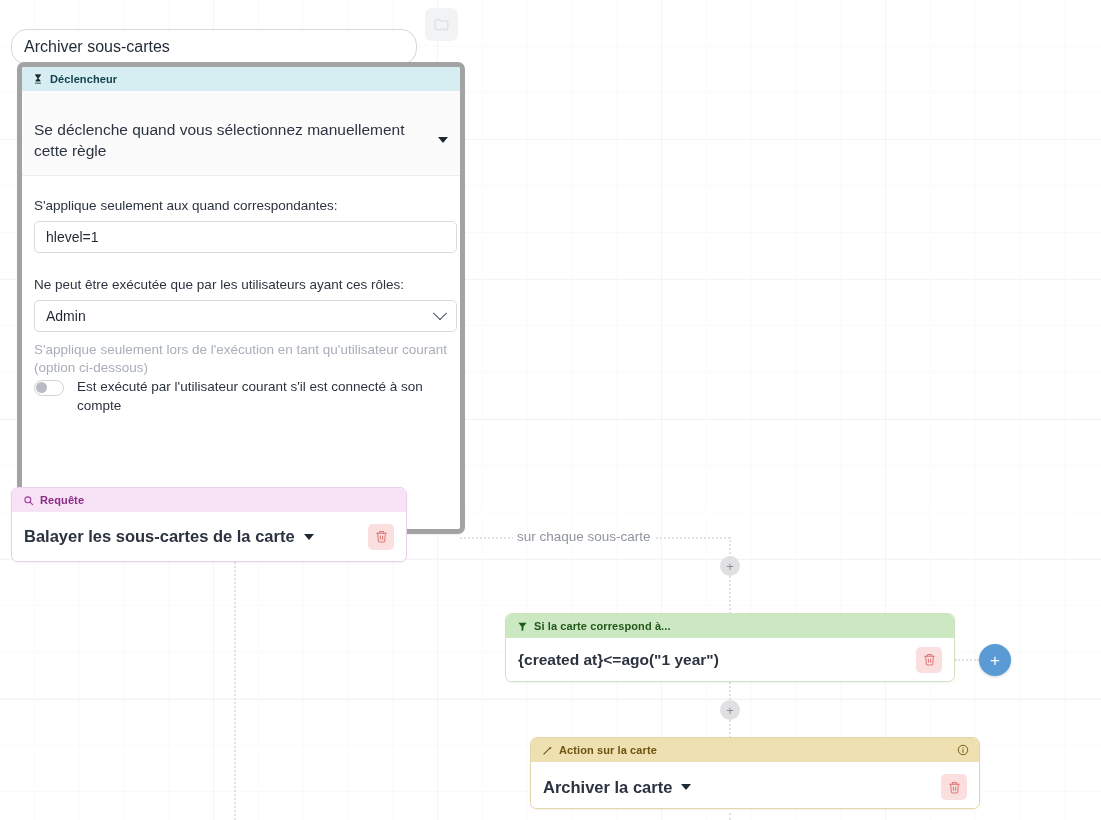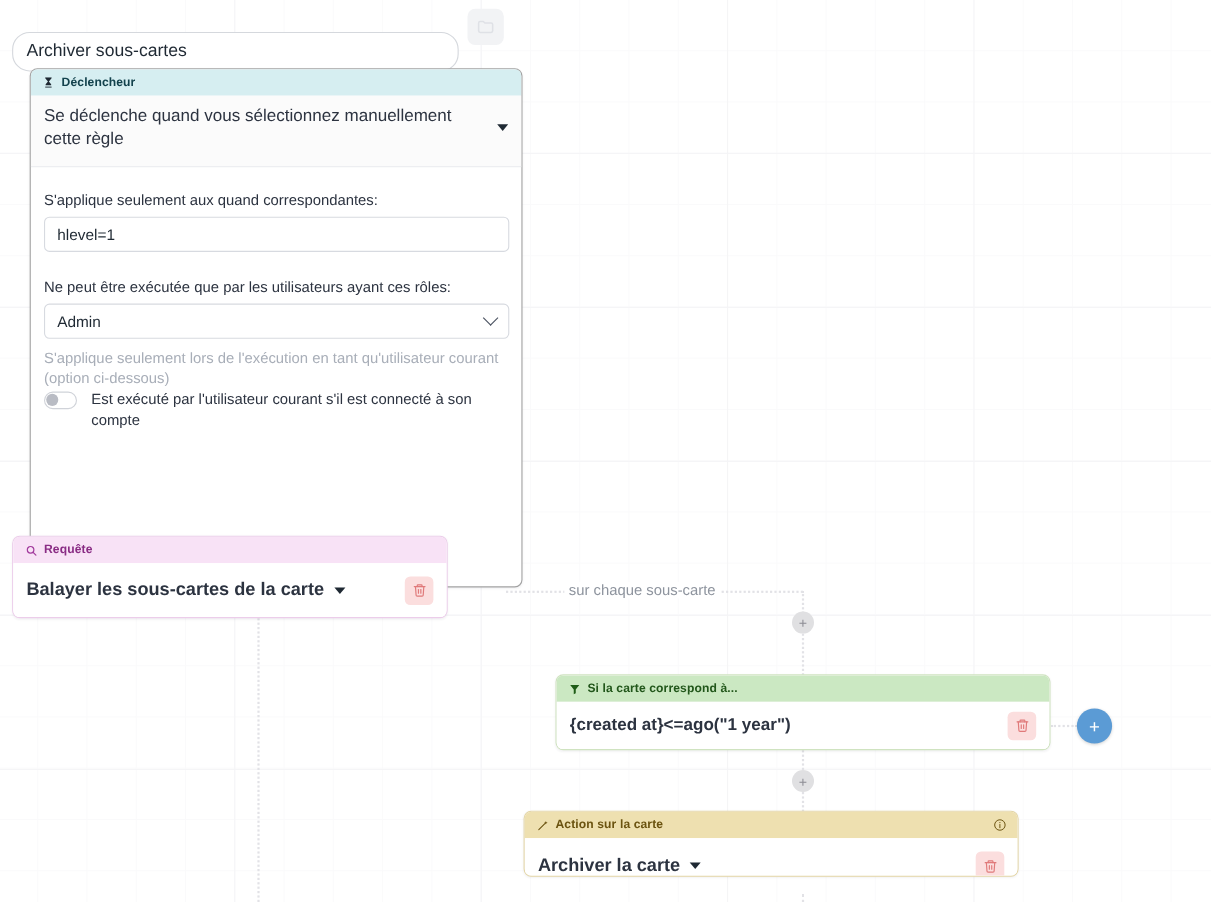--- a/index.html
+++ b/index.html
@@ -148,37 +148,37 @@
     align-items: center;
     justify-content: center;
     width: 12px;
     height: 12px;
     flex: 0 0 12px;
   }
   .node-head .spacer { flex: 1 1 auto; }
 
   
   #trigger-node {
-    left: 27px;
+    left: 17px;
     top: 62px;
     width: 448px;
     height: 472px;
-    border: 1px solid #a3a3a3;
+    border: 5px solid #a3a3a3;
   }
   #trigger-node .node-head {
     background: #d6eef1;
     color: #13424d;
   }
   #trigger-select-row {
     min-height: 50px;
     background: #fbfbfb;
     border-bottom: 1px solid #ebedf0;
     display: flex;
     align-items: center;
-    padding: 4px 12px 10px 12px;
+    padding: 24px 12px 10px 12px;
     gap: 8px;
     cursor: pointer;
   }
   #trigger-select-text {
     flex: 1 1 auto;
     font-size: 15.5px;
     line-height: 21px;
     color: #2c3340;
   }
   .caret-down {
@@ -305,24 +305,24 @@
   }
   #condition-node .node-head {
     background: #cbe8c2;
     color: #22571b;
   }
   #condition-node .node-row { height: 43px; }
   #condition-node .node-row .value { font-size: 15.5px; cursor: text; }
 
   
   #action-node {
-    left: 476px;
+    left: 530px;
     top: 737px;
     width: 450px;
-    height: 60px;
+    height: 72px;
     border: 1px solid #e3d5a5;
   }
   #action-node .node-head {
     background: #eee0b0;
     color: #6b5310;
   }
   #action-node .node-row { height: 50px; }
 
   
   #branch-label {

